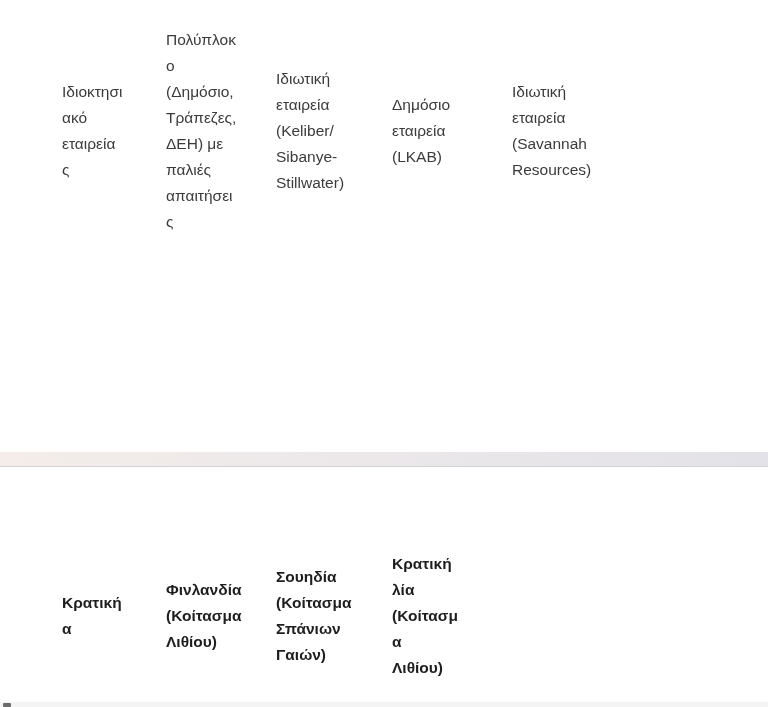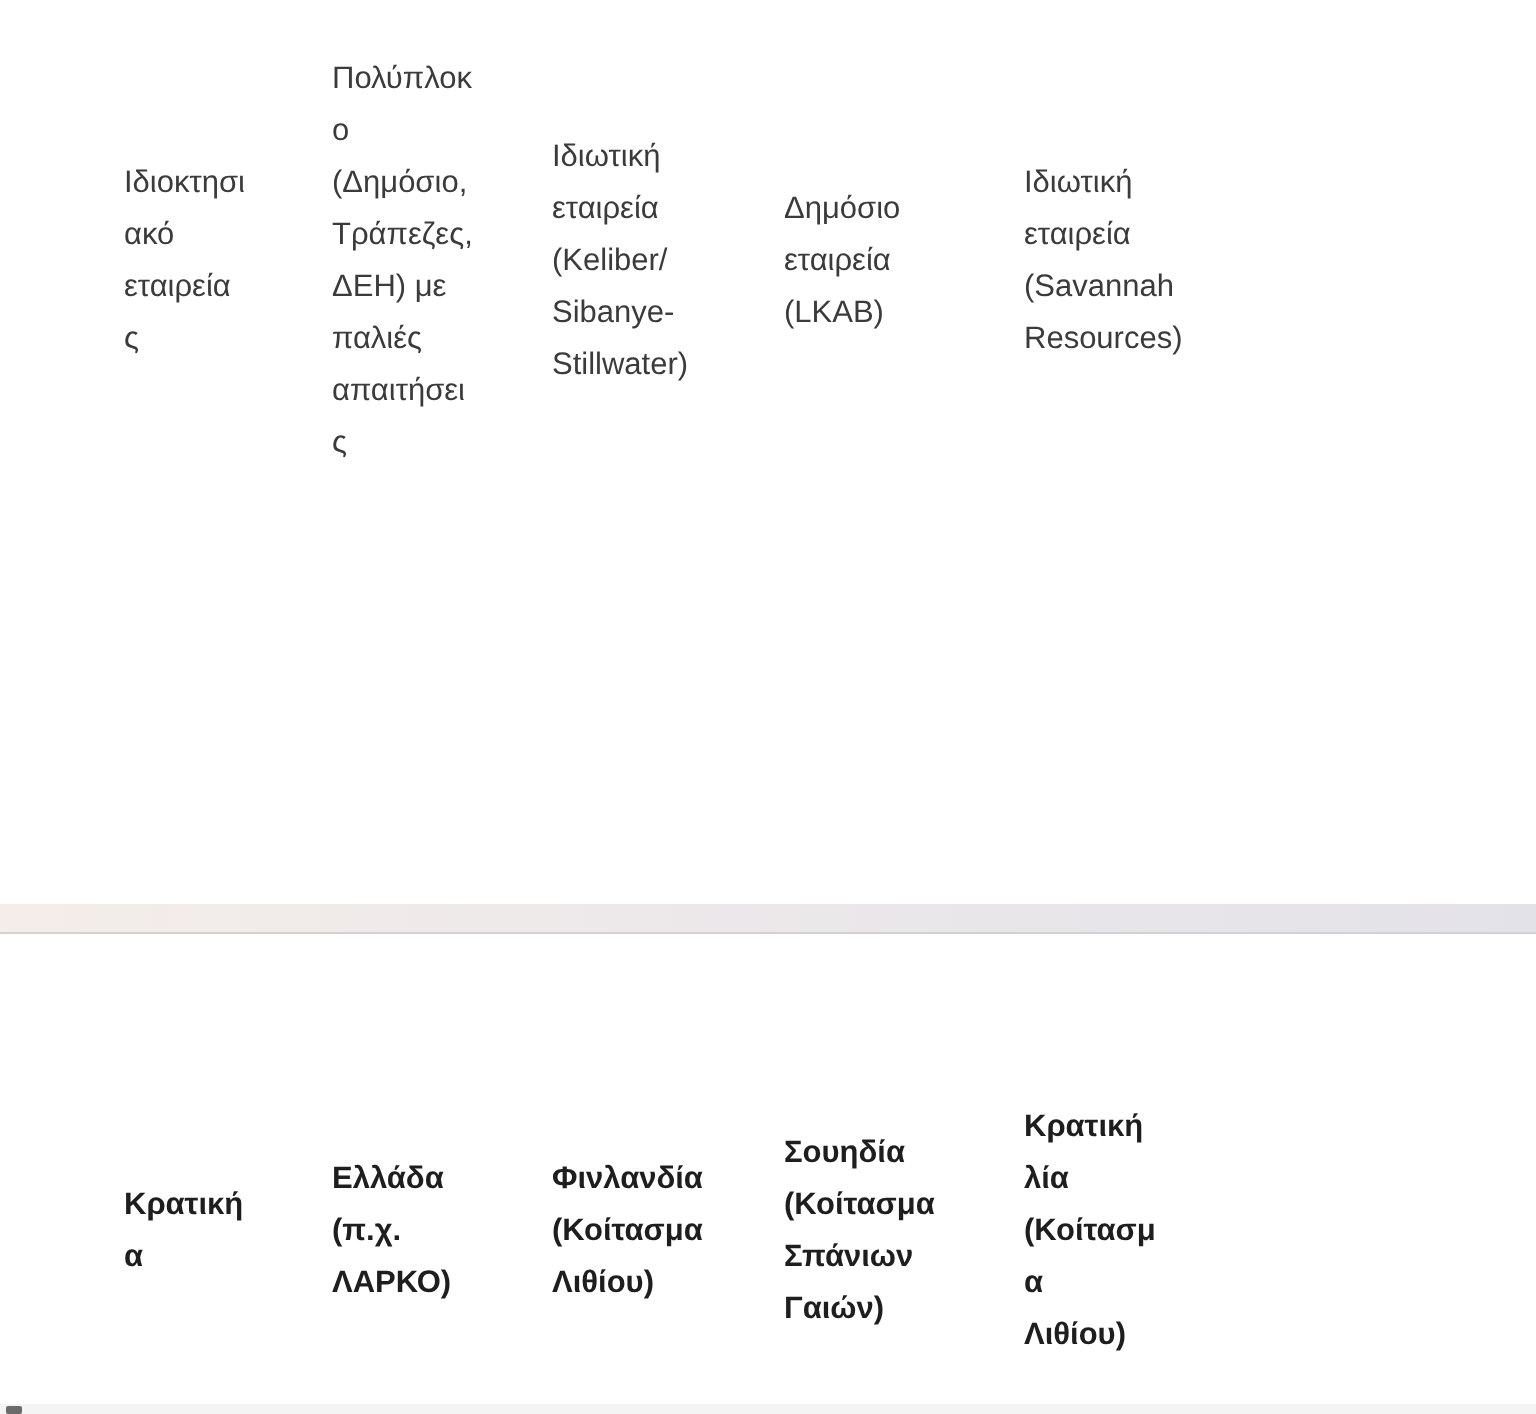--- a/index.html
+++ b/index.html
@@ -104,23 +104,20 @@
 Resources)</div>
   </div>
 </div>
 
 <div class="divider-band"></div>
 
 <div id="bottom-card" class="card">
   <div id="row-bottom-header" class="trow">
     <div class="tcell">Κρατική
 α</div>
-    <div class="tcell">Ελλάδα
-(π.χ.
-ΛΑΡΚΟ)</div>
     <div class="tcell">Φινλανδία
 (Κοίτασμα
 Λιθίου)</div>
     <div class="tcell">Σουηδία
 (Κοίτασμα
 Σπάνιων
 Γαιών)</div>
     <div class="tcell">Κρατική
 λία
 (Κοίτασμ

